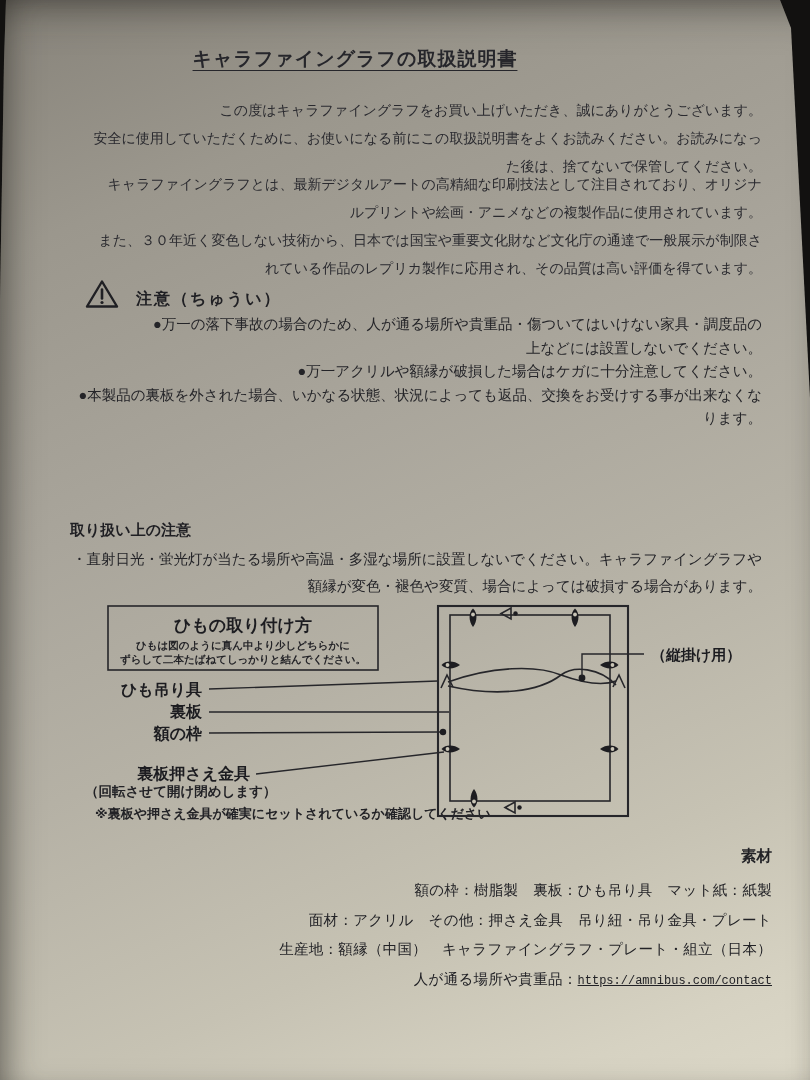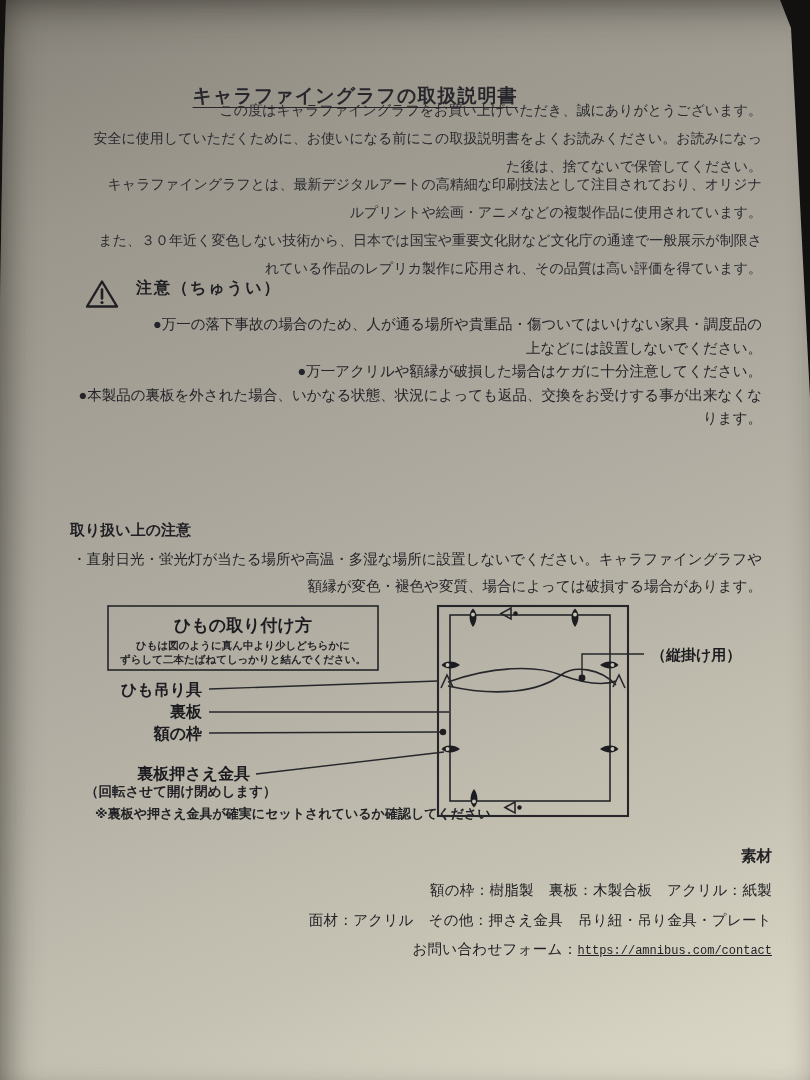--- a/index.html
+++ b/index.html
@@ -16,31 +16,31 @@
     color:#26262b;
   }
   .abs{position:absolute;}
   .jp{white-space:pre-wrap;margin:0;}
   h1,h2,h3,p{margin:0;text-align:right;}
 
   .title{
     left:0;top:46px;width:710px;text-align:center;
     font-family:Liberation Mono, monospace;
     font-size:19px;font-weight:bold;letter-spacing:1px;
-    text-decoration:underline;text-underline-offset:5px;margin-top:37px;
+    text-decoration:underline;text-underline-offset:5px;
   }
   .intro{
     left:70px;width:692px;font-size:14px;line-height:28px;
     font-family:"Liberation Serif","DejaVu Serif",serif;
     color:#2a2a2f;
   }
   .intro1{top:97px;}
   .intro2{top:171px;}
 
-  .caution-head{left:84px;top:278px;display:flex;align-items:flex-start;gap:16px;}
+  .caution-head{left:84px;top:278px;display:flex;align-items:flex-end;gap:16px;}
   .caution-head .txt{font-size:16px;font-weight:bold;letter-spacing:2px;color:#202024;}
   .warn-svg{display:block;}
 
   .bullets{left:70px;top:313px;width:692px;}
   .bullet{font-size:14.5px;line-height:23.5px;color:#242428;}
   .hang{padding-left:14.5px;text-indent:-14.5px;}
 
   .handling-head{left:70px;top:521px;font-size:15px;font-weight:bold;color:#1f1f23;}
   .handling{left:70px;top:546px;width:692px;}
   .handling .bullet{line-height:27px;}
@@ -152,18 +152,19 @@
     <use href="#td" transform="translate(523,19)"></use>
     <use href="#td" transform="translate(398,67) rotate(-90)"></use>
     <use href="#td" transform="translate(398,151) rotate(-90)"></use>
     <use href="#td" transform="translate(558,67) rotate(90)"></use>
     <use href="#td" transform="translate(558,151) rotate(90)"></use>
     <use href="#td" transform="translate(422,201) rotate(180)"></use>
   </svg>
 
   <div class="abs materials">
     <h3>素材</h3>
-    <p>額の枠：樹脂製　裏板：木製合板　アクリル：紙製</p>
+    <p>額の枠：樹脂製　裏板：ひも吊り具　マット紙：紙製</p>
     <p>面材：アクリル　その他：押さえ金具　吊り紐・吊り金具・プレート</p>
-    <p><span>お問い合わせフォーム：</span><span class="url">https://amnibus.com/contact</span></p>
+    <p>生産地：額縁（中国）　キャラファイングラフ・プレート・組立（日本）</p>
+    <p><span>人が通る場所や貴重品：</span><span class="url">https://amnibus.com/contact</span></p>
   </div>
 
 </div>
 
 </body></html>

